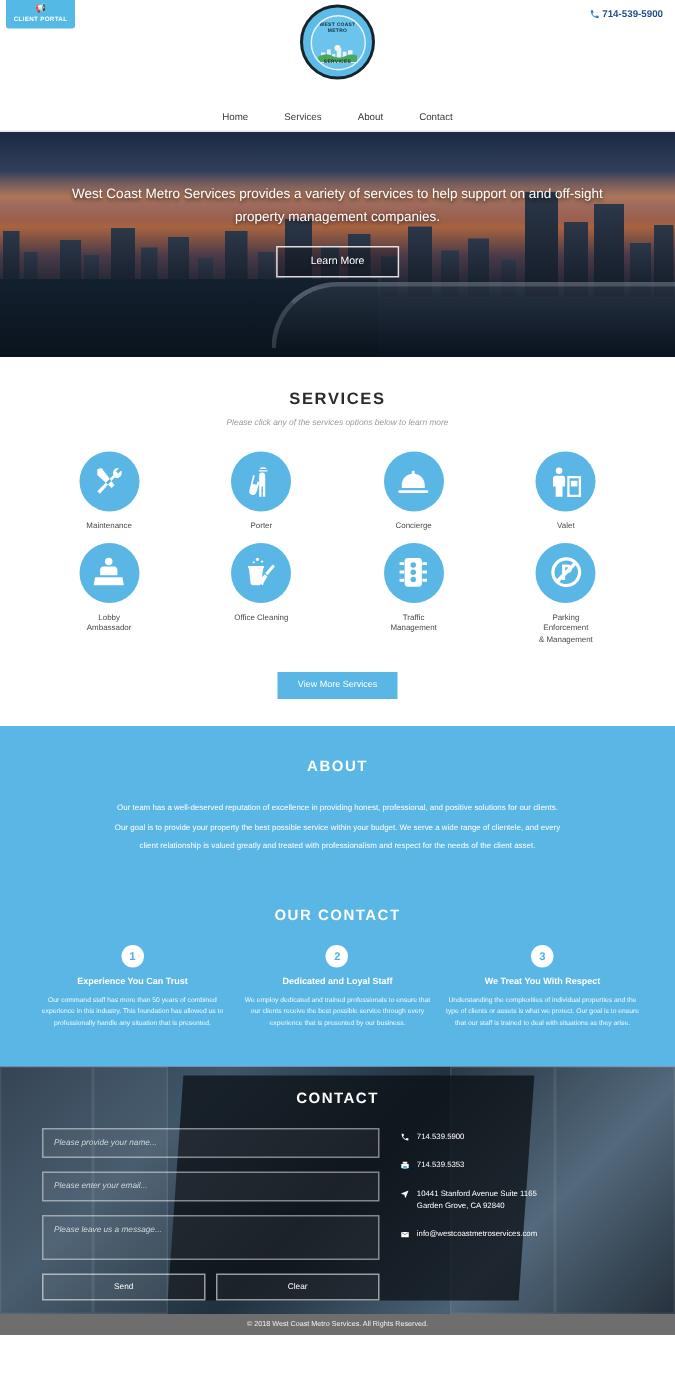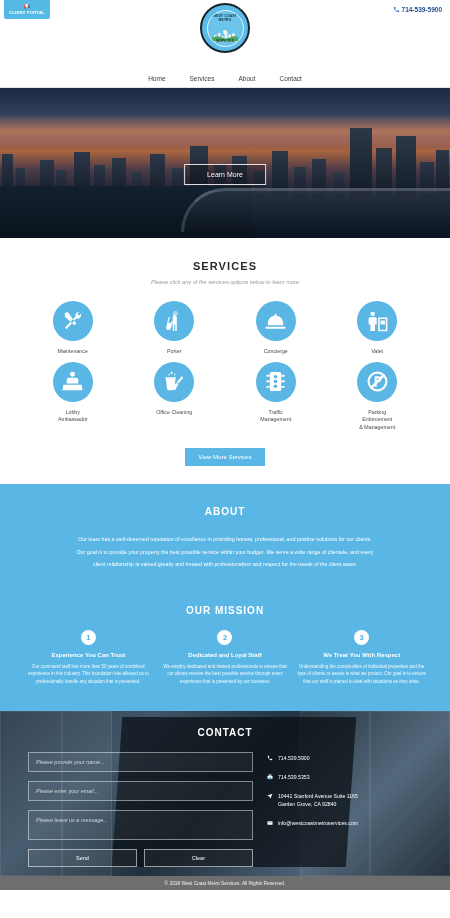--- a/index.html
+++ b/index.html
@@ -396,20 +396,21 @@
   <div class="bld" style="left:312px;width:14px;height:39px"></div>
   <div class="bld" style="left:334px;width:10px;height:25px"></div>
   <div class="bld" style="left:350px;width:22px;height:70px"></div>
   <div class="bld" style="left:376px;width:16px;height:50px"></div>
   <div class="bld" style="left:396px;width:20px;height:62px"></div>
   <div class="bld" style="left:420px;width:14px;height:36px"></div>
   <div class="bld" style="left:436px;width:13px;height:48px"></div>
   <div class="hero-water"></div>
   <div class="hero-road"></div>
 
+  <div class="hero-text">West Coast Metro Services provides a variety of services to help support on and off-sight property management companies.</div>
   <button class="learn-more">Learn More</button>
 </div>
 
 <div class="services">
   <div class="sec-title">SERVICES</div>
   <div class="sec-sub">Please click any of the services options below to learn more</div>
 
   <div class="svc-grid">
 
     <div class="svc">
@@ -508,21 +509,21 @@
 
   <div class="view-more-wrap">
     <button class="view-more">View More Services</button>
   </div>
 </div>
 
 <div class="blue-section">
   <div class="blue-title">ABOUT</div>
   <div class="about-body">Our team has a well-deserved reputation of excellence in providing honest, professional, and positive solutions for our clients. Our goal is to provide your property the best possible service within your budget. We serve a wide range of clientele, and every client relationship is valued greatly and treated with professionalism and respect for the needs of the client asset.</div>
 
-  <div class="blue-title mission-title">OUR MISSION</div>
+  <div class="blue-title mission-title">OUR CONTACT</div>
 
   <div class="mission-grid">
     <div class="mission-col">
       <div class="mission-num">1</div>
       <div class="mission-head">Experience You Can Trust</div>
       <div class="mission-text">Our command staff has more than 50 years of combined experience in this industry. This foundation has allowed us to professionally handle any situation that is presented.</div>
     </div>
     <div class="mission-col">
       <div class="mission-num">2</div>
       <div class="mission-head">Dedicated and Loyal Staff</div>

